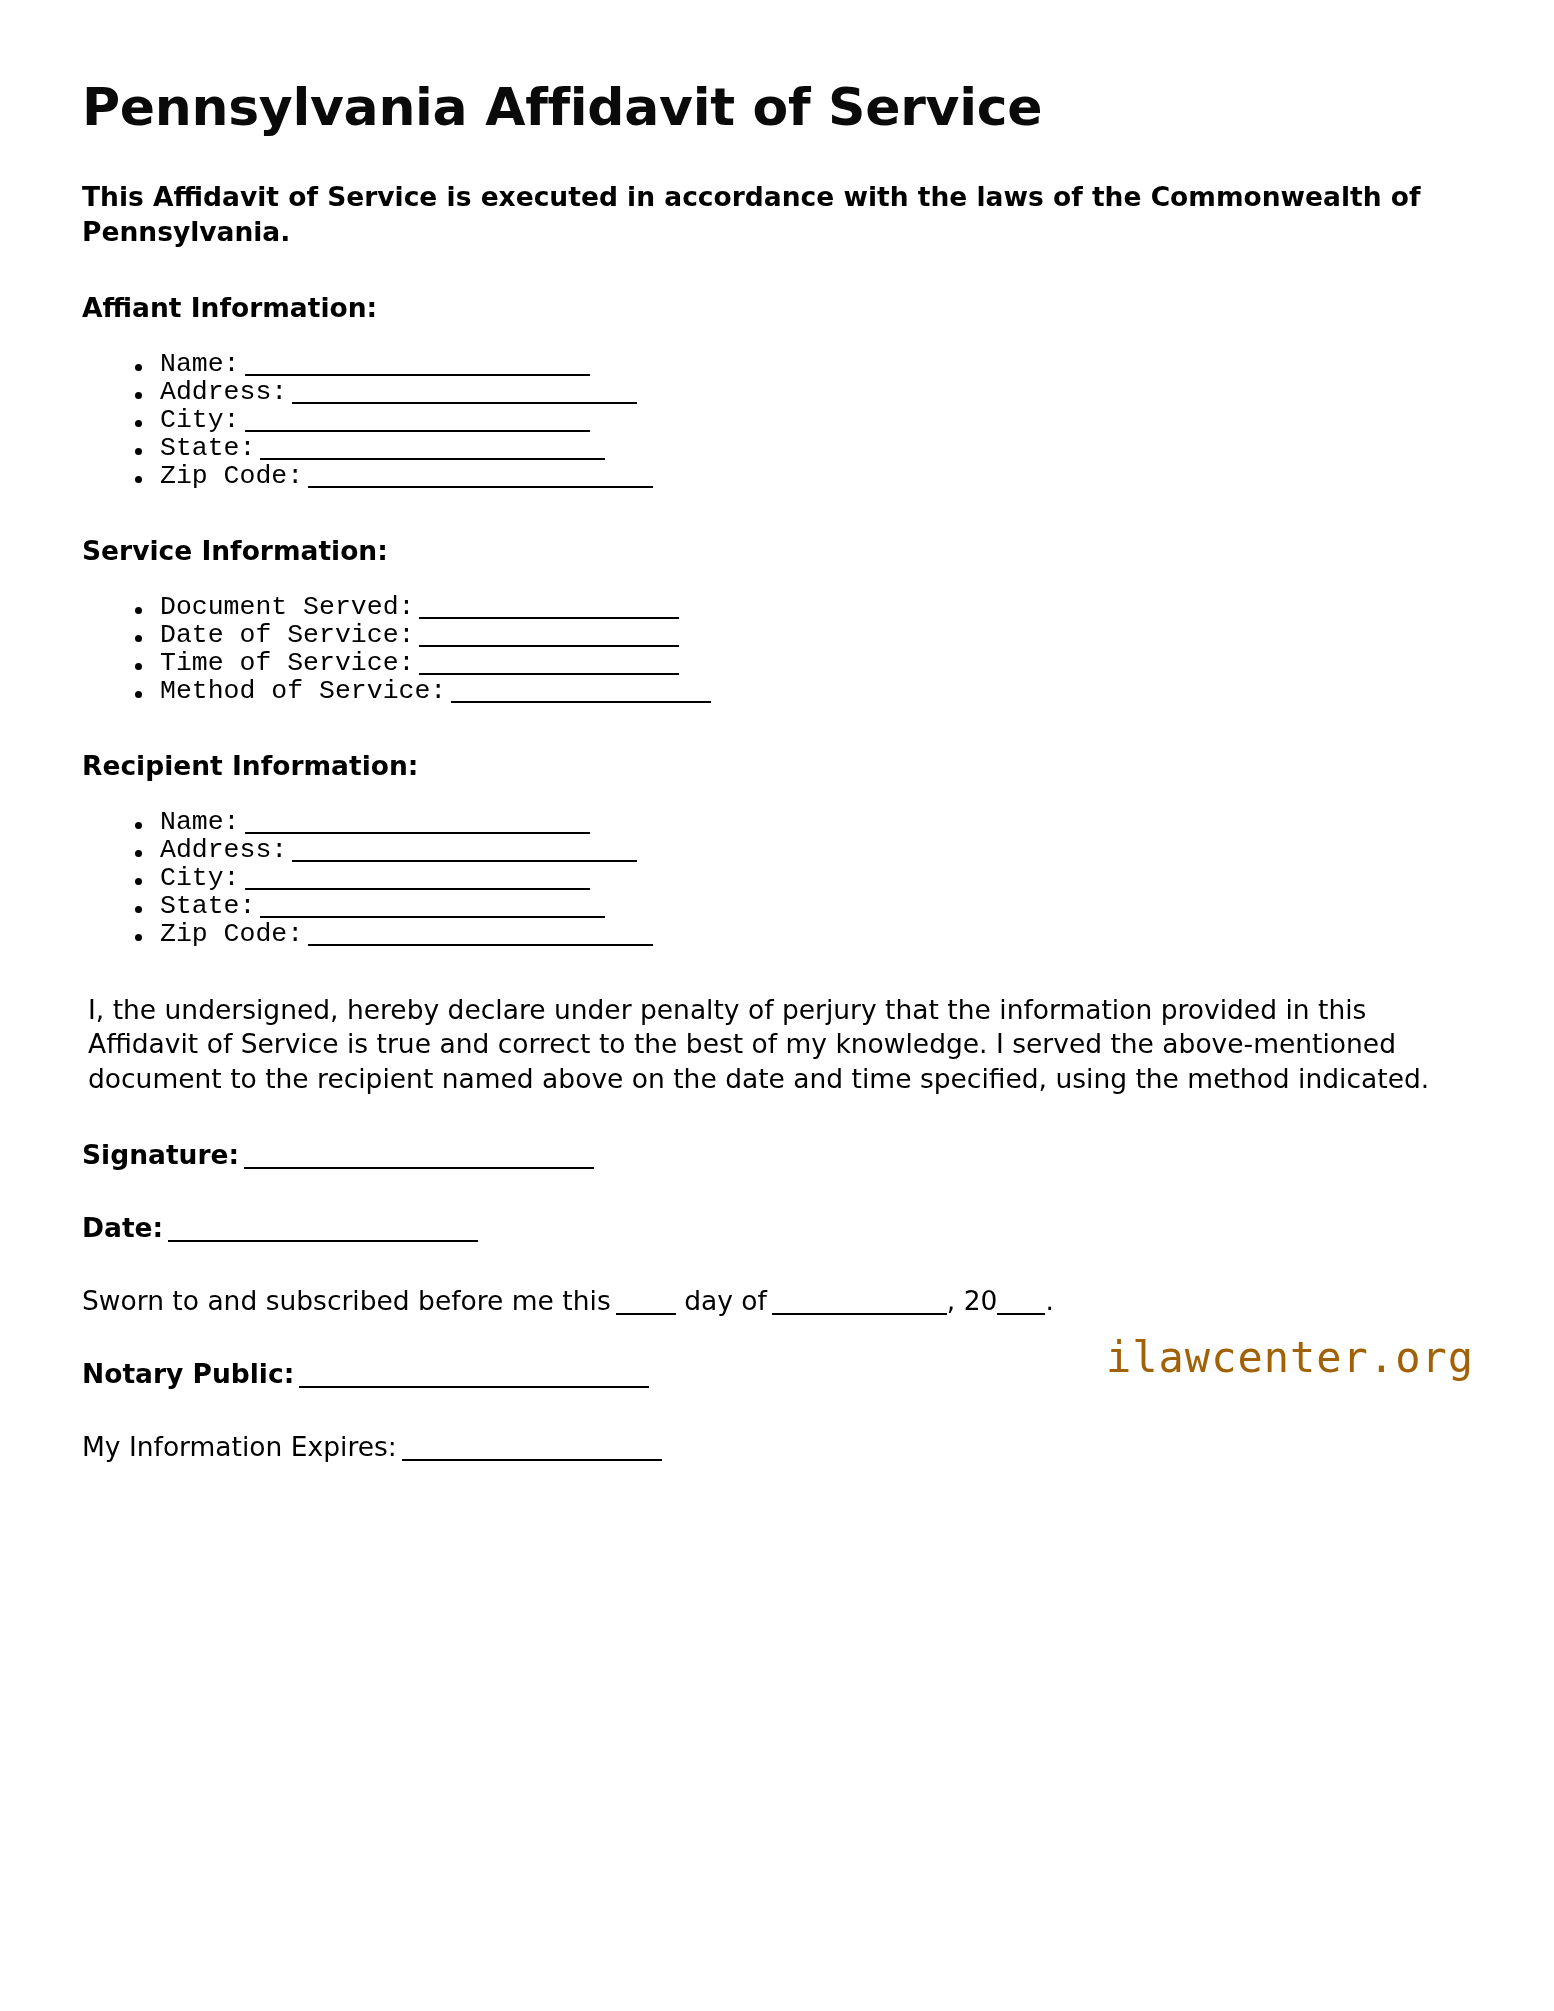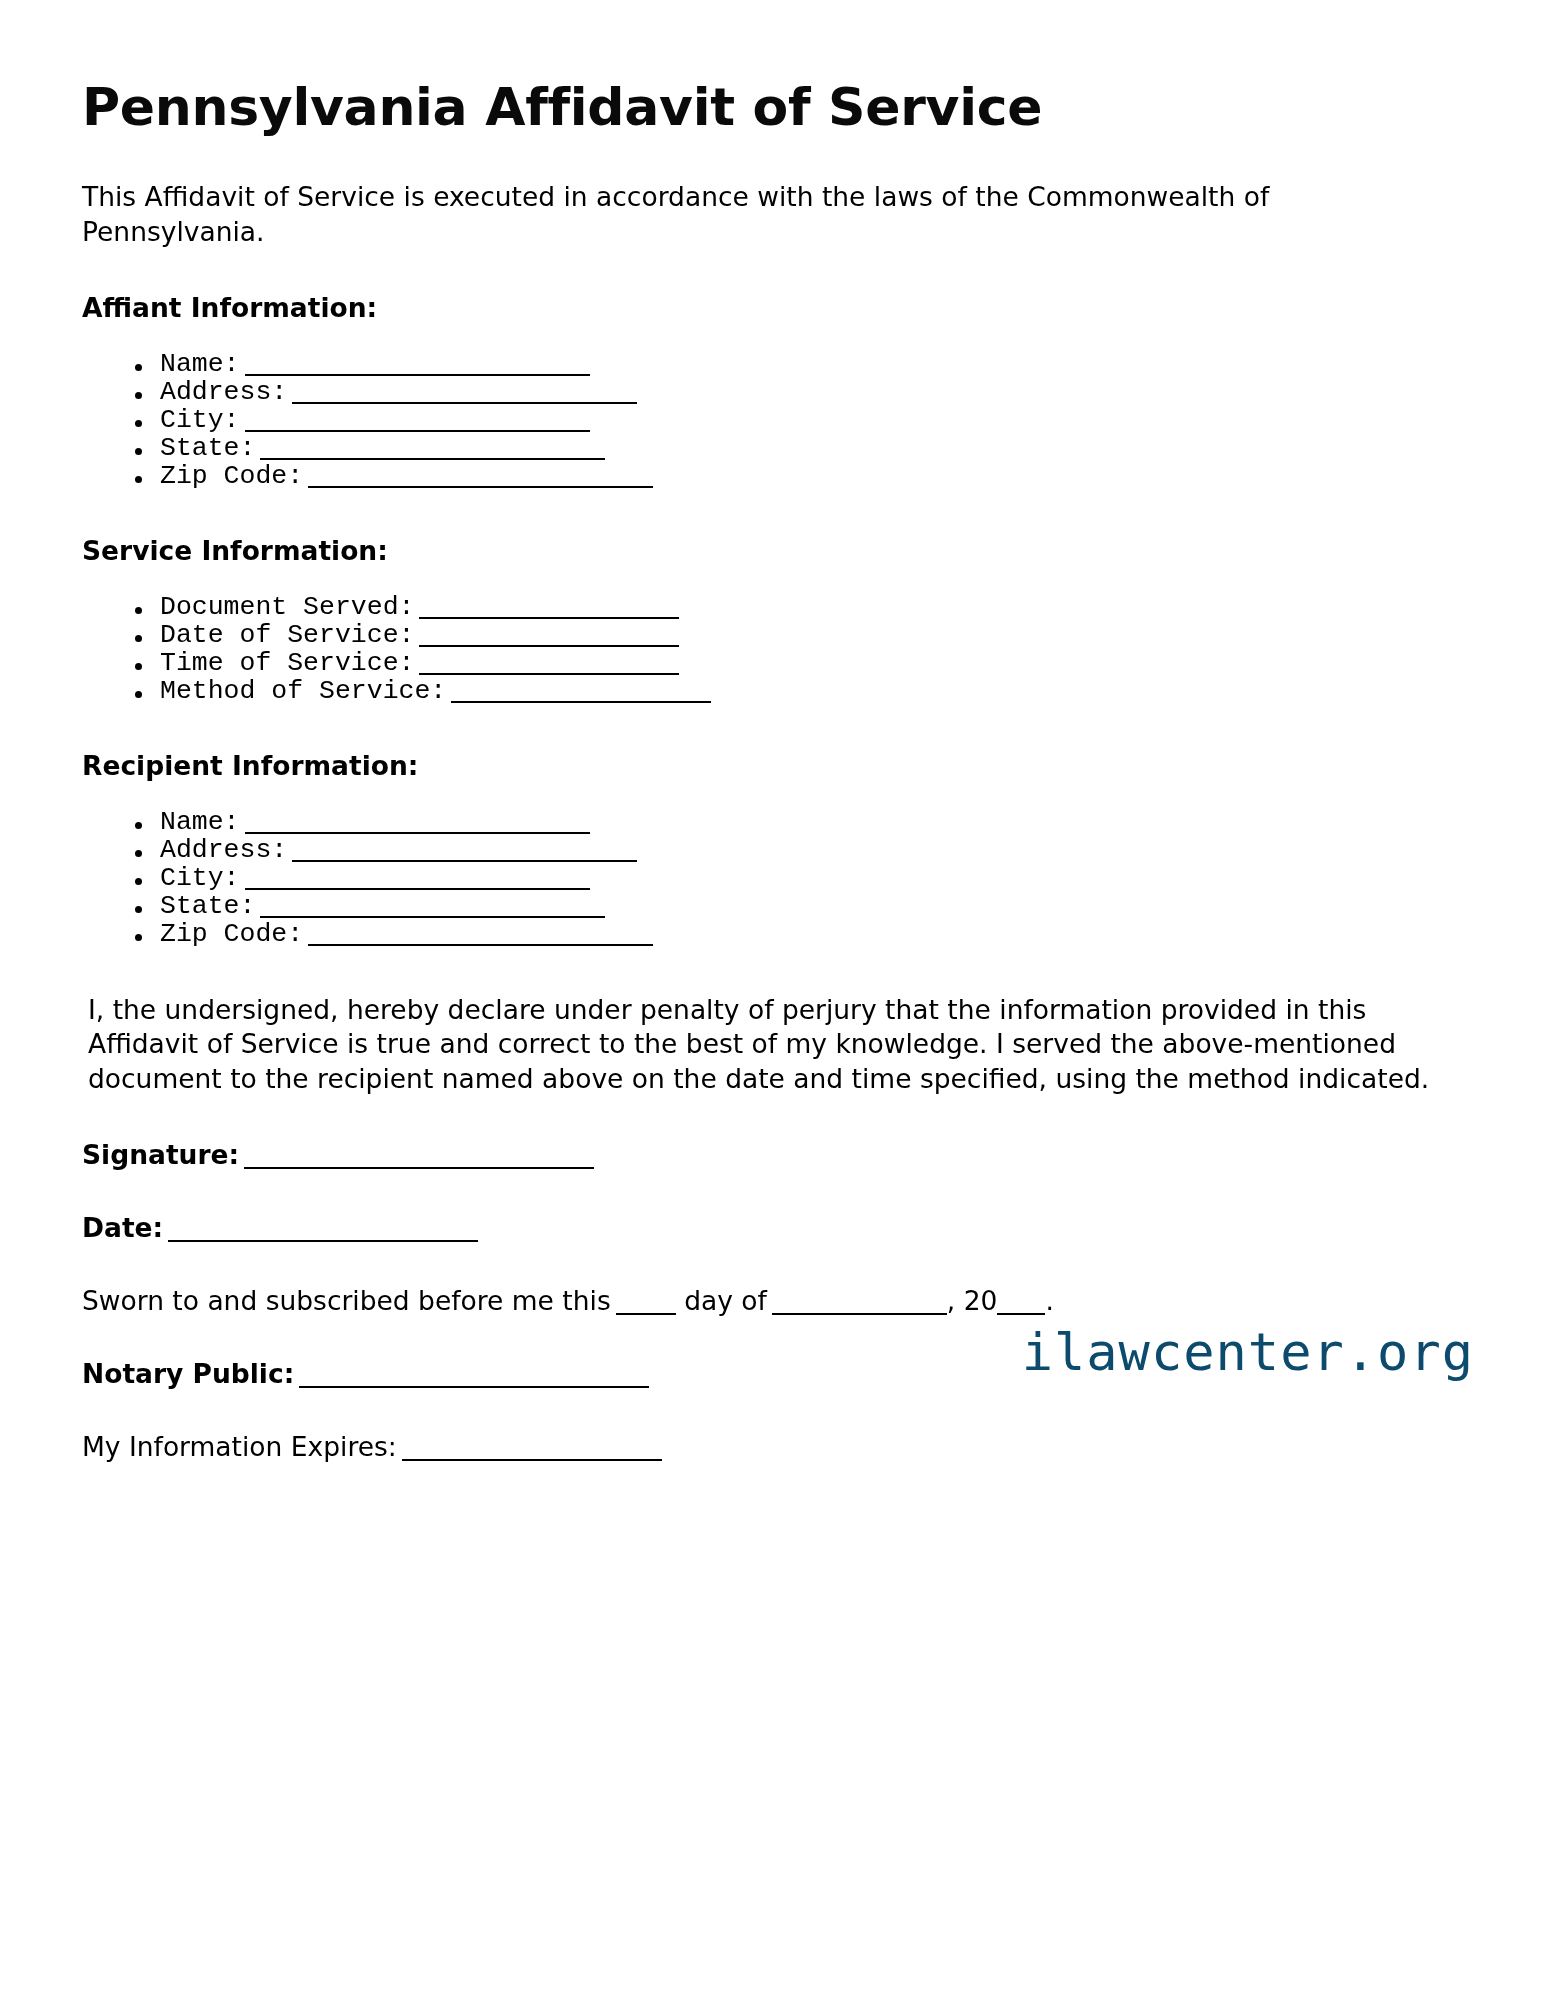--- a/index.html
+++ b/index.html
@@ -29,20 +29,21 @@
     letter-spacing: -0.3px;
     line-height: 1.12;
     margin: 0 0 44px 0;
     color: #0a0a0a;
   }
   .intro {
     font-size: 26.5px;
     line-height: 1.32;
     margin: 0 0 42px 0;
     max-width: 1355px;
+    font-weight: bold;
   }
   .section-heading {
     font-size: 26.5px;
     font-weight: bold;
     margin: 0 0 28px 0;
   }
   ul.field-list {
     list-style: none;
     margin: 0 0 44px 0;
     padding: 0 0 0 47px;
@@ -87,23 +88,23 @@
   .sworn-line {
     font-size: 26.5px;
     margin: 0 0 42px 0;
     white-space: nowrap;
   }
   .footer-mark {
     position: absolute;
     right: 80px;
     bottom: 44px;
     font-family: "DejaVu Sans Mono", "Liberation Mono", monospace;
-    font-size: 52px;
+    font-size: 42px;
     letter-spacing: 1px;
-    color: #0c4a6e;
+    color: #a16207;
     margin-top: 11px;
   }
 </style>
 </head>
 <body>
 
 <div class="page">
 
   <h1 class="doc-title">Pennsylvania Affidavit of Service</h1>
 

